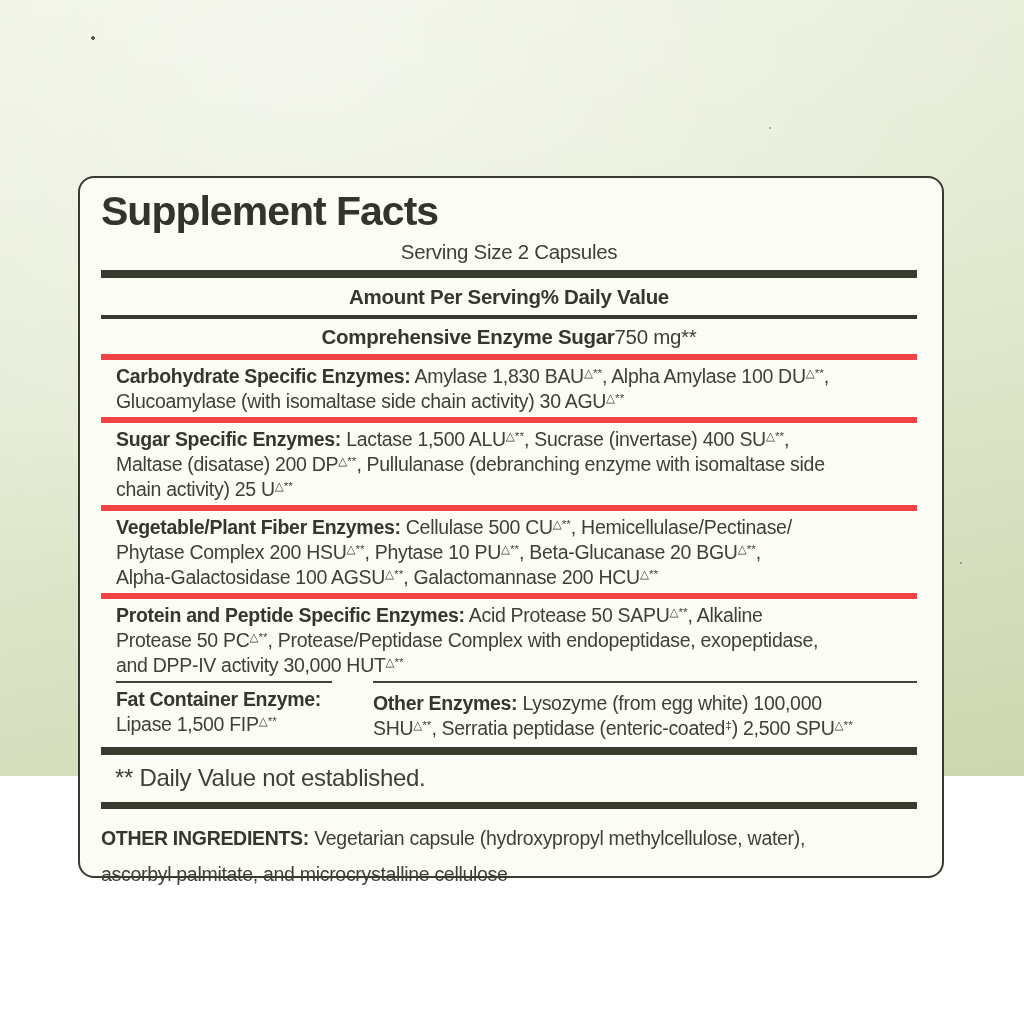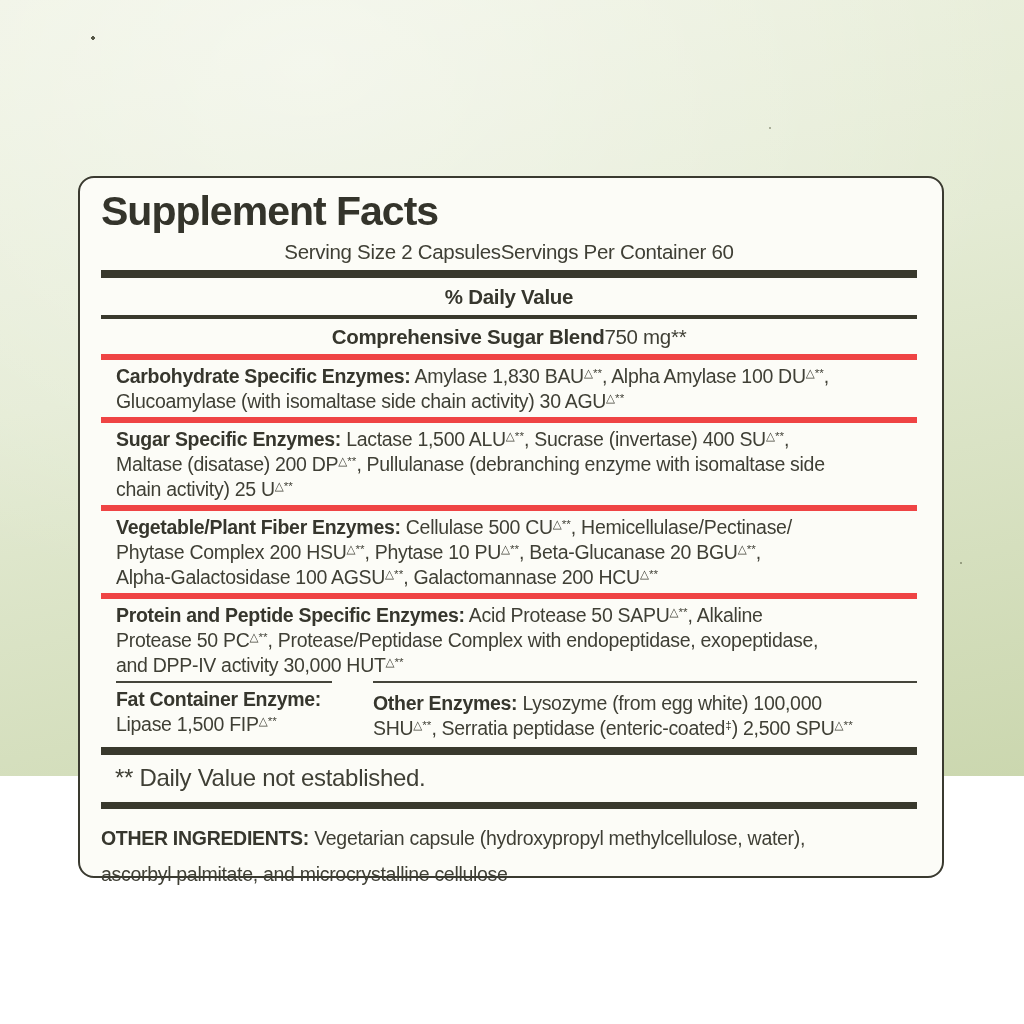--- a/index.html
+++ b/index.html
@@ -48,33 +48,33 @@
 </head>
 <body>
 
 <div class="page">
   <div class="card">
 
     <div class="title">Supplement Facts</div>
 
     <div class="row serving">
       <span>Serving Size 2 Capsules</span>
-      <span>Servings Per Container 60</span>
     </div>
 
     <div class="bar bar-thick bar-top"></div>
 
     <div class="row amount-row">
+      <span>Amount Per Serving</span>
       <span>% Daily Value</span>
     </div>
 
     <div class="bar bar-med"></div>
 
     <div class="row blend-row">
-      <b>Comprehensive Sugar Blend</b>
+      <b>Comprehensive Enzyme Sugar</b>
       <span>750 mg**</span>
     </div>
 
     <p class="group"><b>Carbohydrate Specific Enzymes:</b> <span>Amylase 1,830 BAU<sup>△**</sup>, Alpha Amylase 100 DU<sup>△**</sup>,<br>Glucoamylase (with isomaltase side chain activity) 30 AGU<sup>△**</sup></span></p>
 
     <p class="group"><b>Sugar Specific Enzymes:</b> <span>Lactase 1,500 ALU<sup>△**</sup>, Sucrase (invertase) 400 SU<sup>△**</sup>,<br>Maltase (disatase) 200 DP<sup>△**</sup>, Pullulanase (debranching enzyme with isomaltase side<br>chain activity) 25 U<sup>△**</sup></span></p>
 
     <p class="group"><b>Vegetable/Plant Fiber Enzymes:</b> <span>Cellulase 500 CU<sup>△**</sup>, Hemicellulase/Pectinase/<br>Phytase Complex 200 HSU<sup>△**</sup>, Phytase 10 PU<sup>△**</sup>, Beta-Glucanase 20 BGU<sup>△**</sup>,<br>Alpha-Galactosidase 100 AGSU<sup>△**</sup>, Galactomannase 200 HCU<sup>△**</sup></span></p>
 
     <p class="group"><b>Protein and Peptide Specific Enzymes:</b> <span>Acid Protease 50 SAPU<sup>△**</sup>, Alkaline<br>Protease 50 PC<sup>△**</sup>, Protease/Peptidase Complex with endopeptidase, exopeptidase,<br>and DPP-IV activity 30,000 HUT<sup>△**</sup></span></p>

